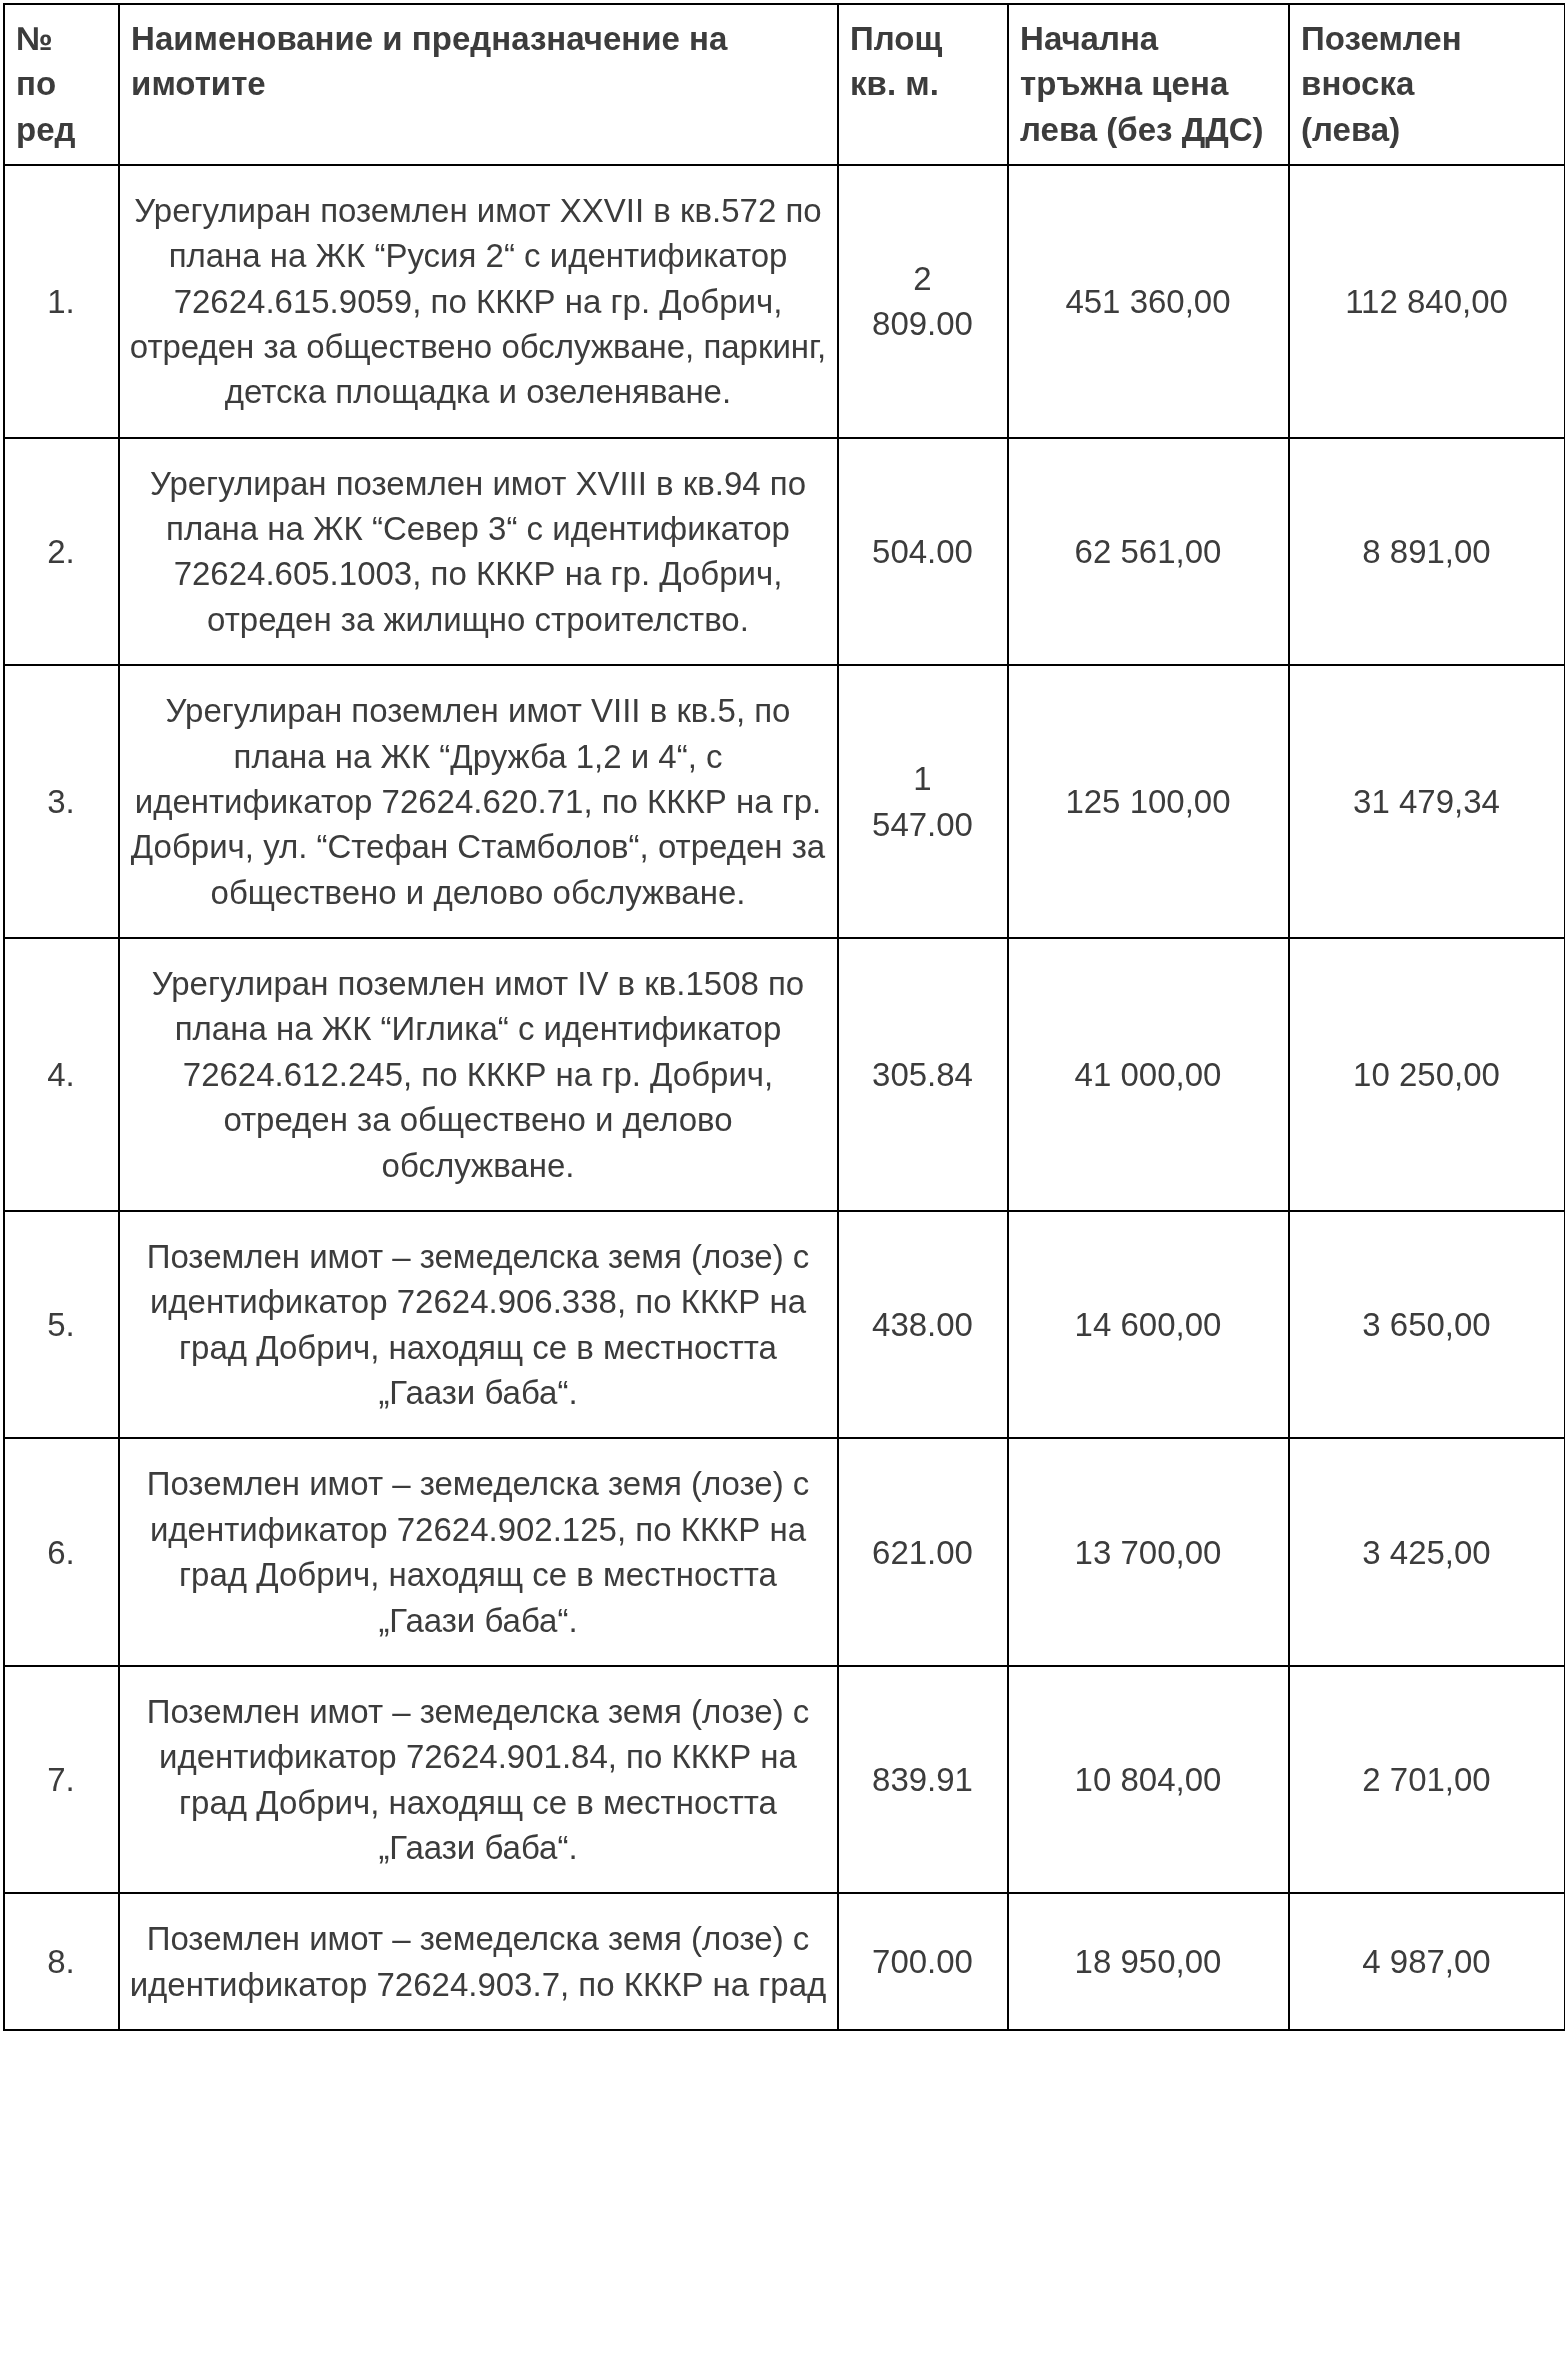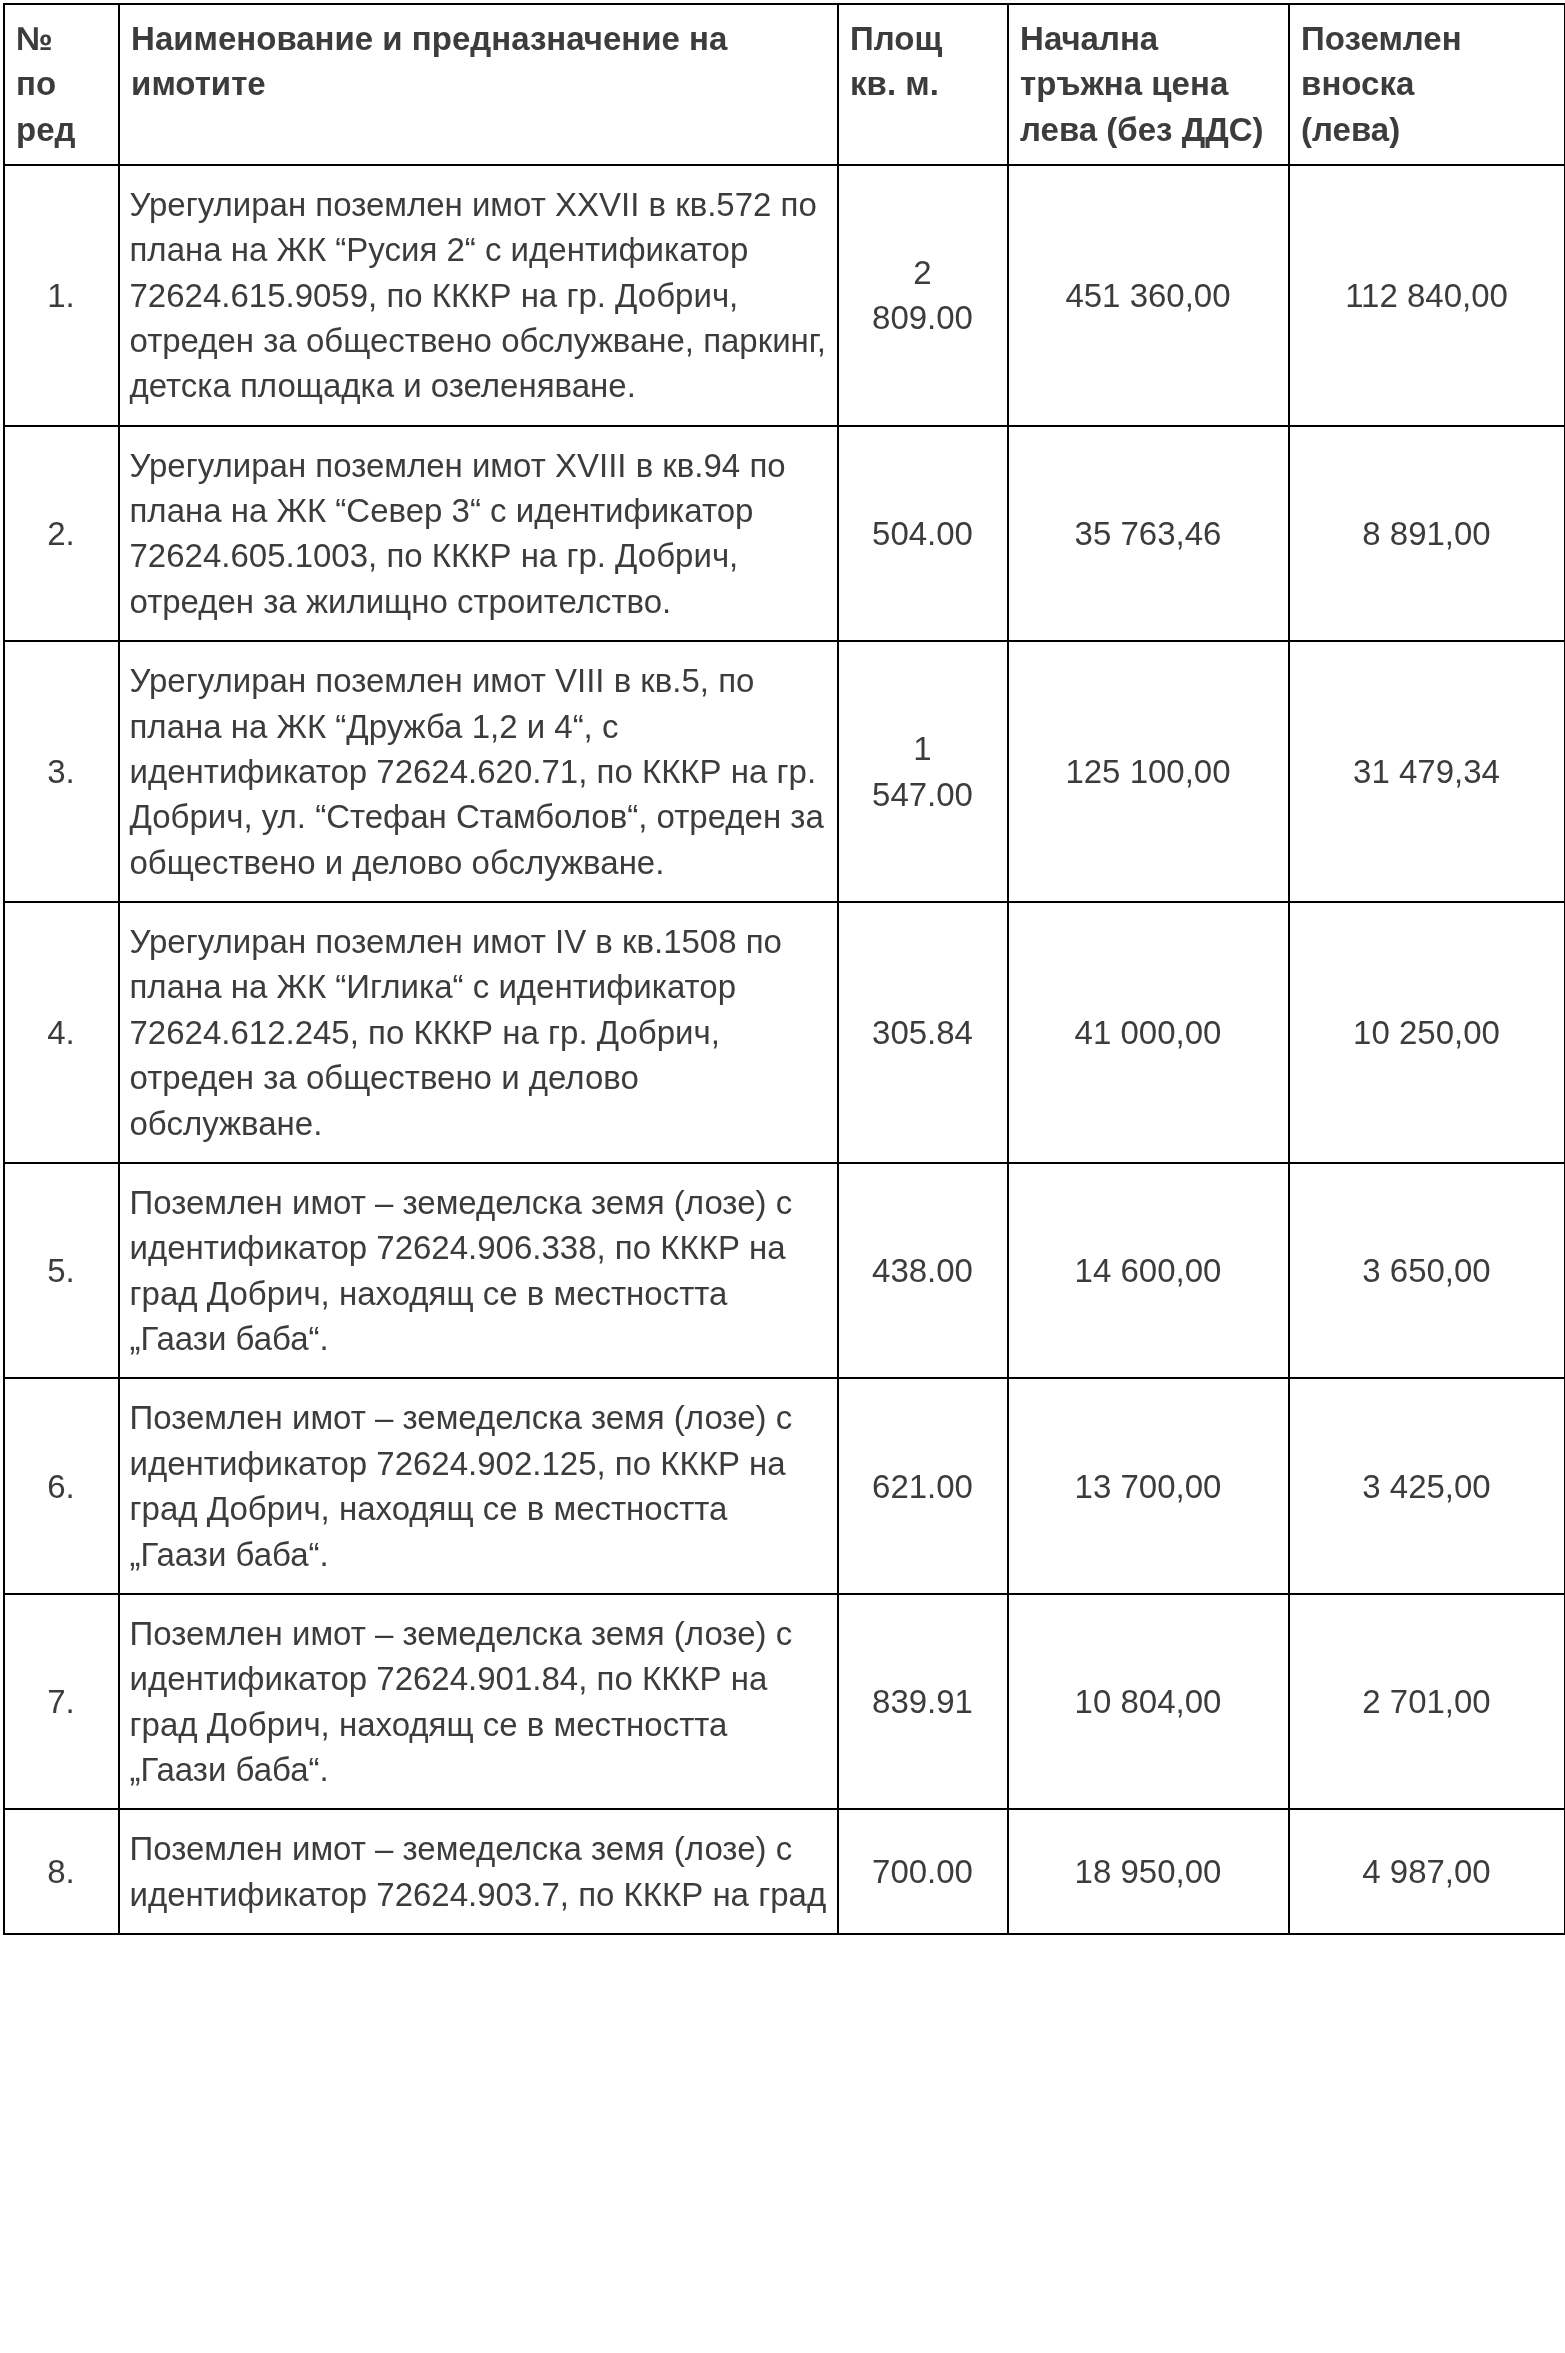--- a/index.html
+++ b/index.html
@@ -29,21 +29,22 @@
     box-sizing: border-box;
   }
   table.props th {
     font-weight: bold;
     text-align: left;
     vertical-align: top;
     padding: 11.6px 10px 11.6px 11.6px;
   }
   table.props td {
     vertical-align: middle;
-    padding: 16px 10px;
+    padding: 22px 10px;
+    text-align: center;
   }
   
   col.c-num     { width: 115px; }
   col.c-name    { width: 719px; }
   col.c-area    { width: 170px; }
   col.c-price   { width: 281px; }
   col.c-deposit { width: 276px; }
 
   .pre { white-space: pre-line; }
 
@@ -96,21 +97,21 @@
     <td class="cell-area pre">2
 809.00</td>
     <td class="cell-price">451 360,00</td>
     <td class="cell-deposit">112 840,00</td>
   </tr>
 
   <tr>
     <td class="cell-num">2.</td>
     <td class="cell-name">Урегулиран поземлен имот XVIII в кв.94 по плана на ЖК “Север 3“ с идентификатор 72624.605.1003, по КККР на гр. Добрич, отреден за жилищно строителство.</td>
     <td class="cell-area pre">504.00</td>
-    <td class="cell-price">35 763,46</td>
+    <td class="cell-price">62 561,00</td>
     <td class="cell-deposit">8 891,00</td>
   </tr>
 
   <tr>
     <td class="cell-num">3.</td>
     <td class="cell-name">Урегулиран поземлен имот VIII в кв.5, по плана на ЖК “Дружба 1,2 и 4“, с идентификатор 72624.620.71, по КККР на гр. Добрич, ул. “Стефан Стамболов“, отреден за обществено и делово обслужване.</td>
     <td class="cell-area pre">1
 547.00</td>
     <td class="cell-price">125 100,00</td>
     <td class="cell-deposit">31 479,34</td>

